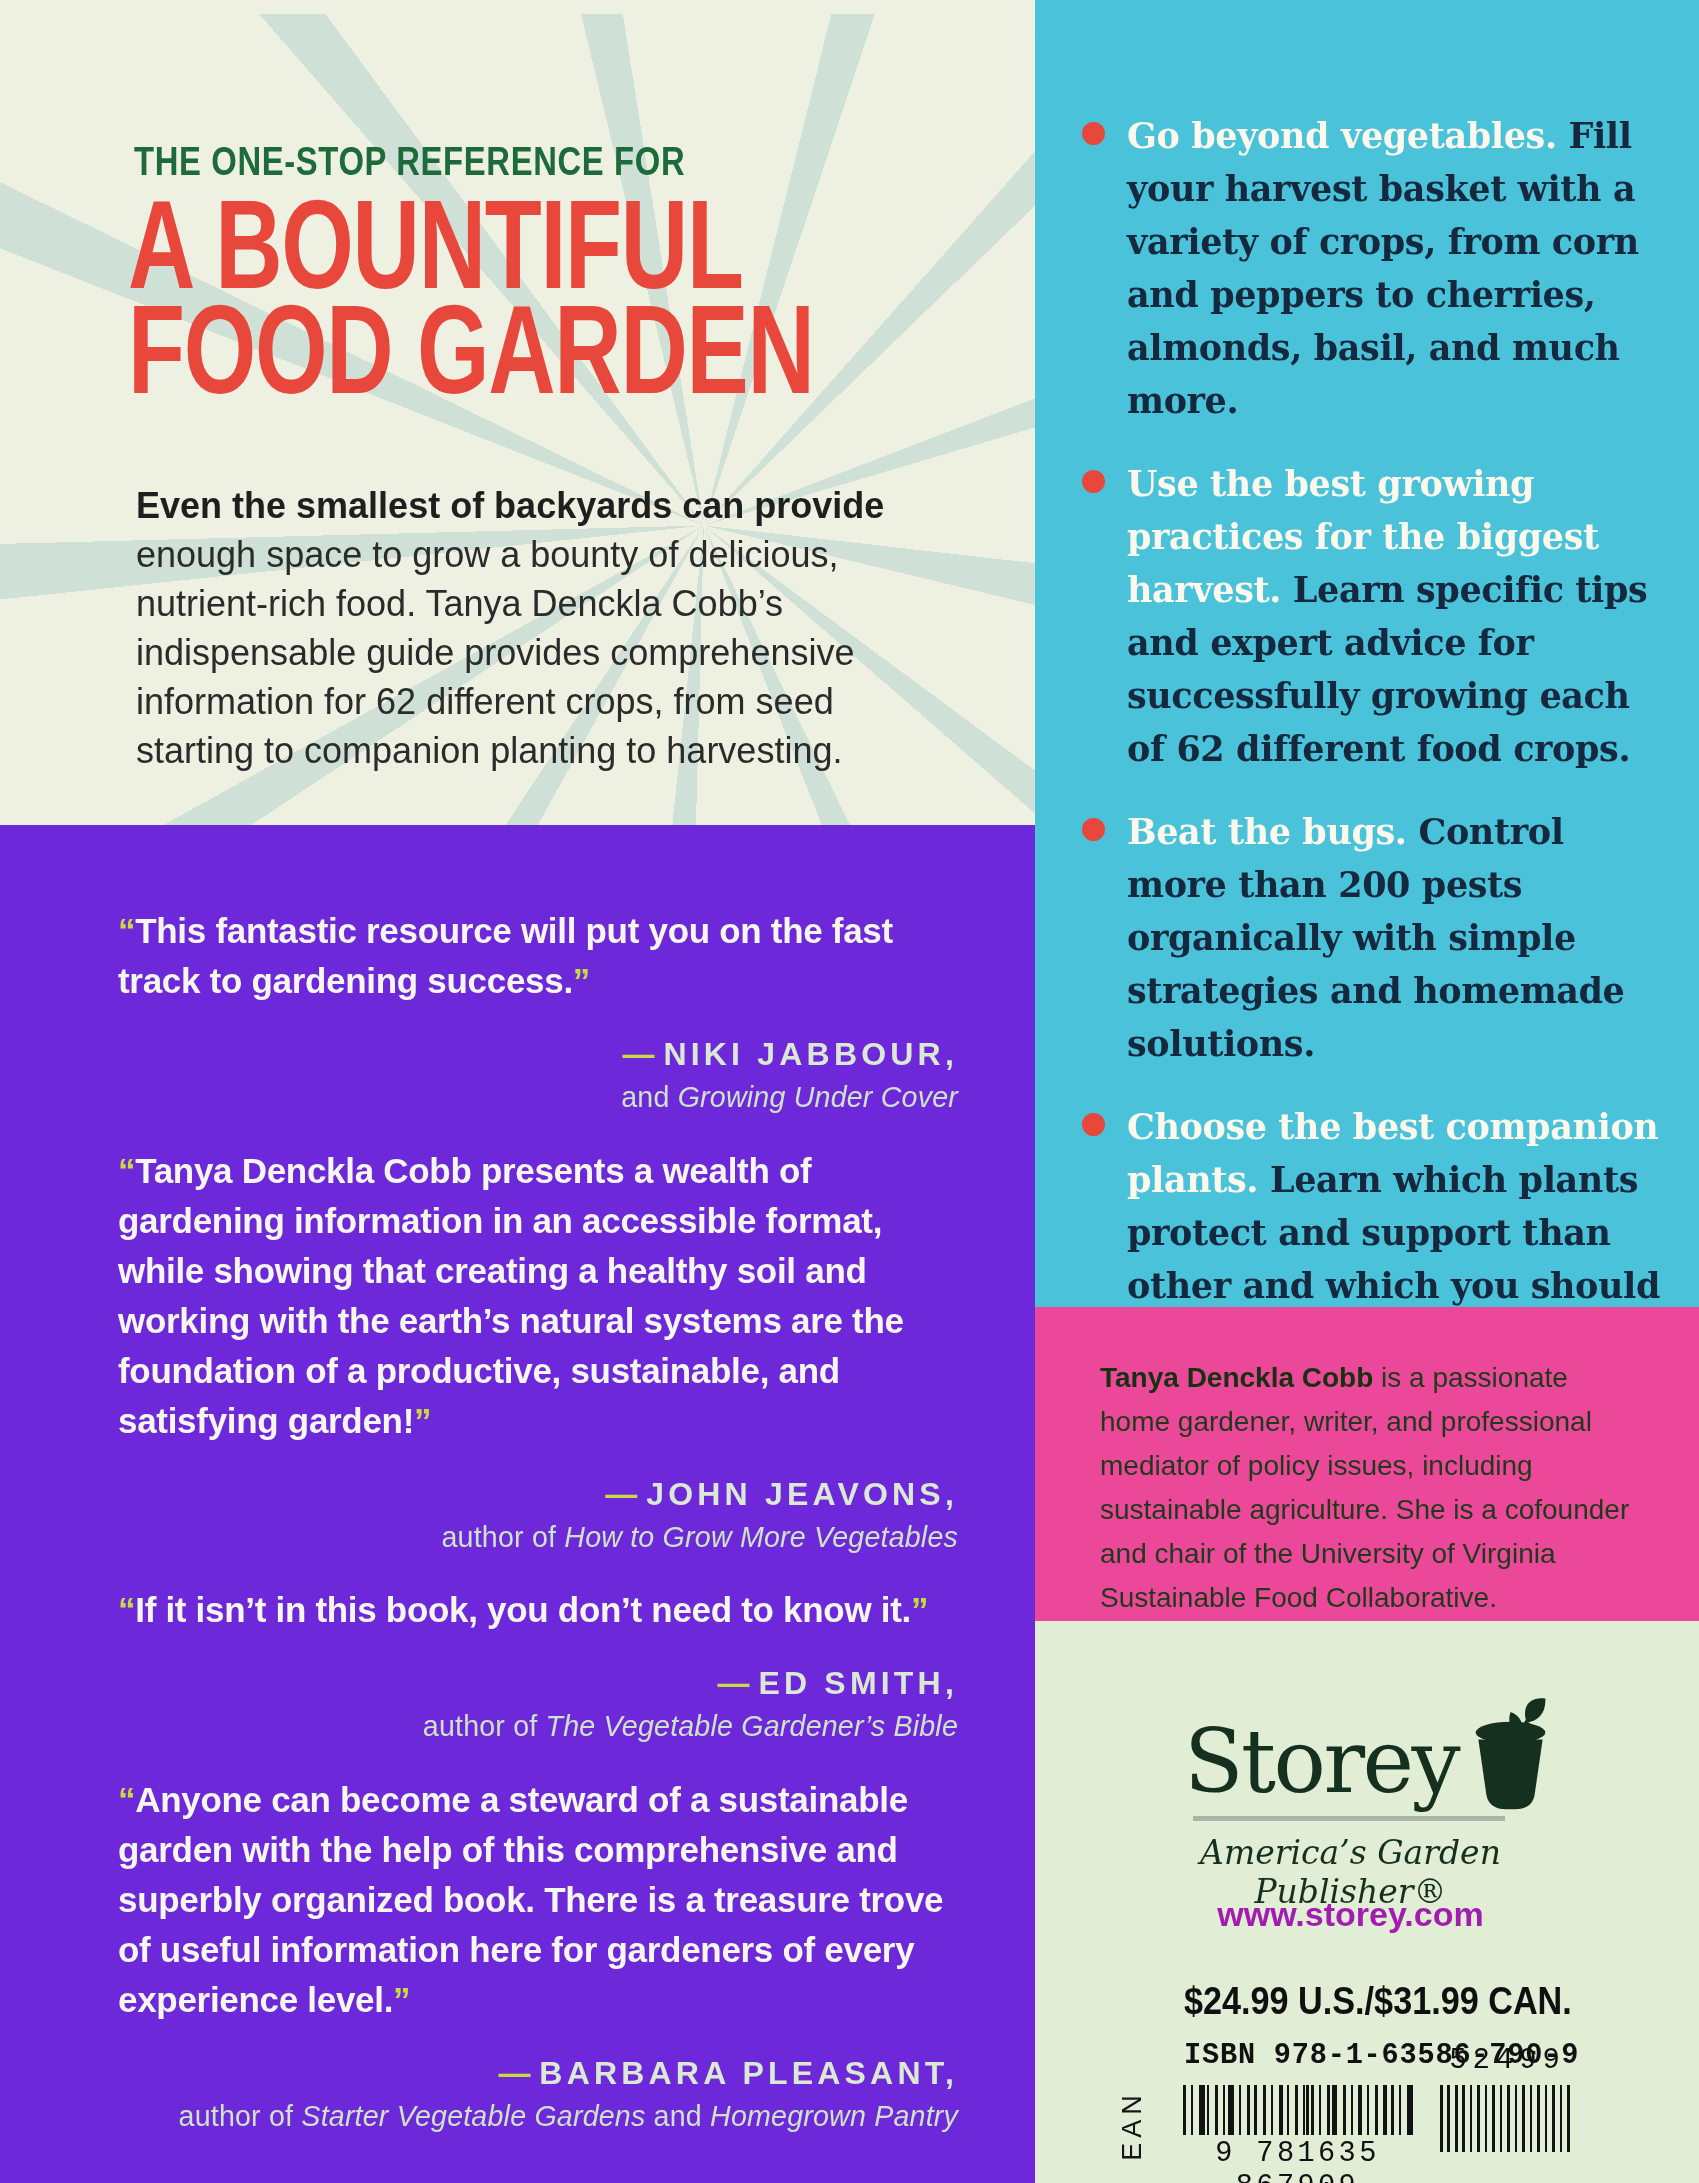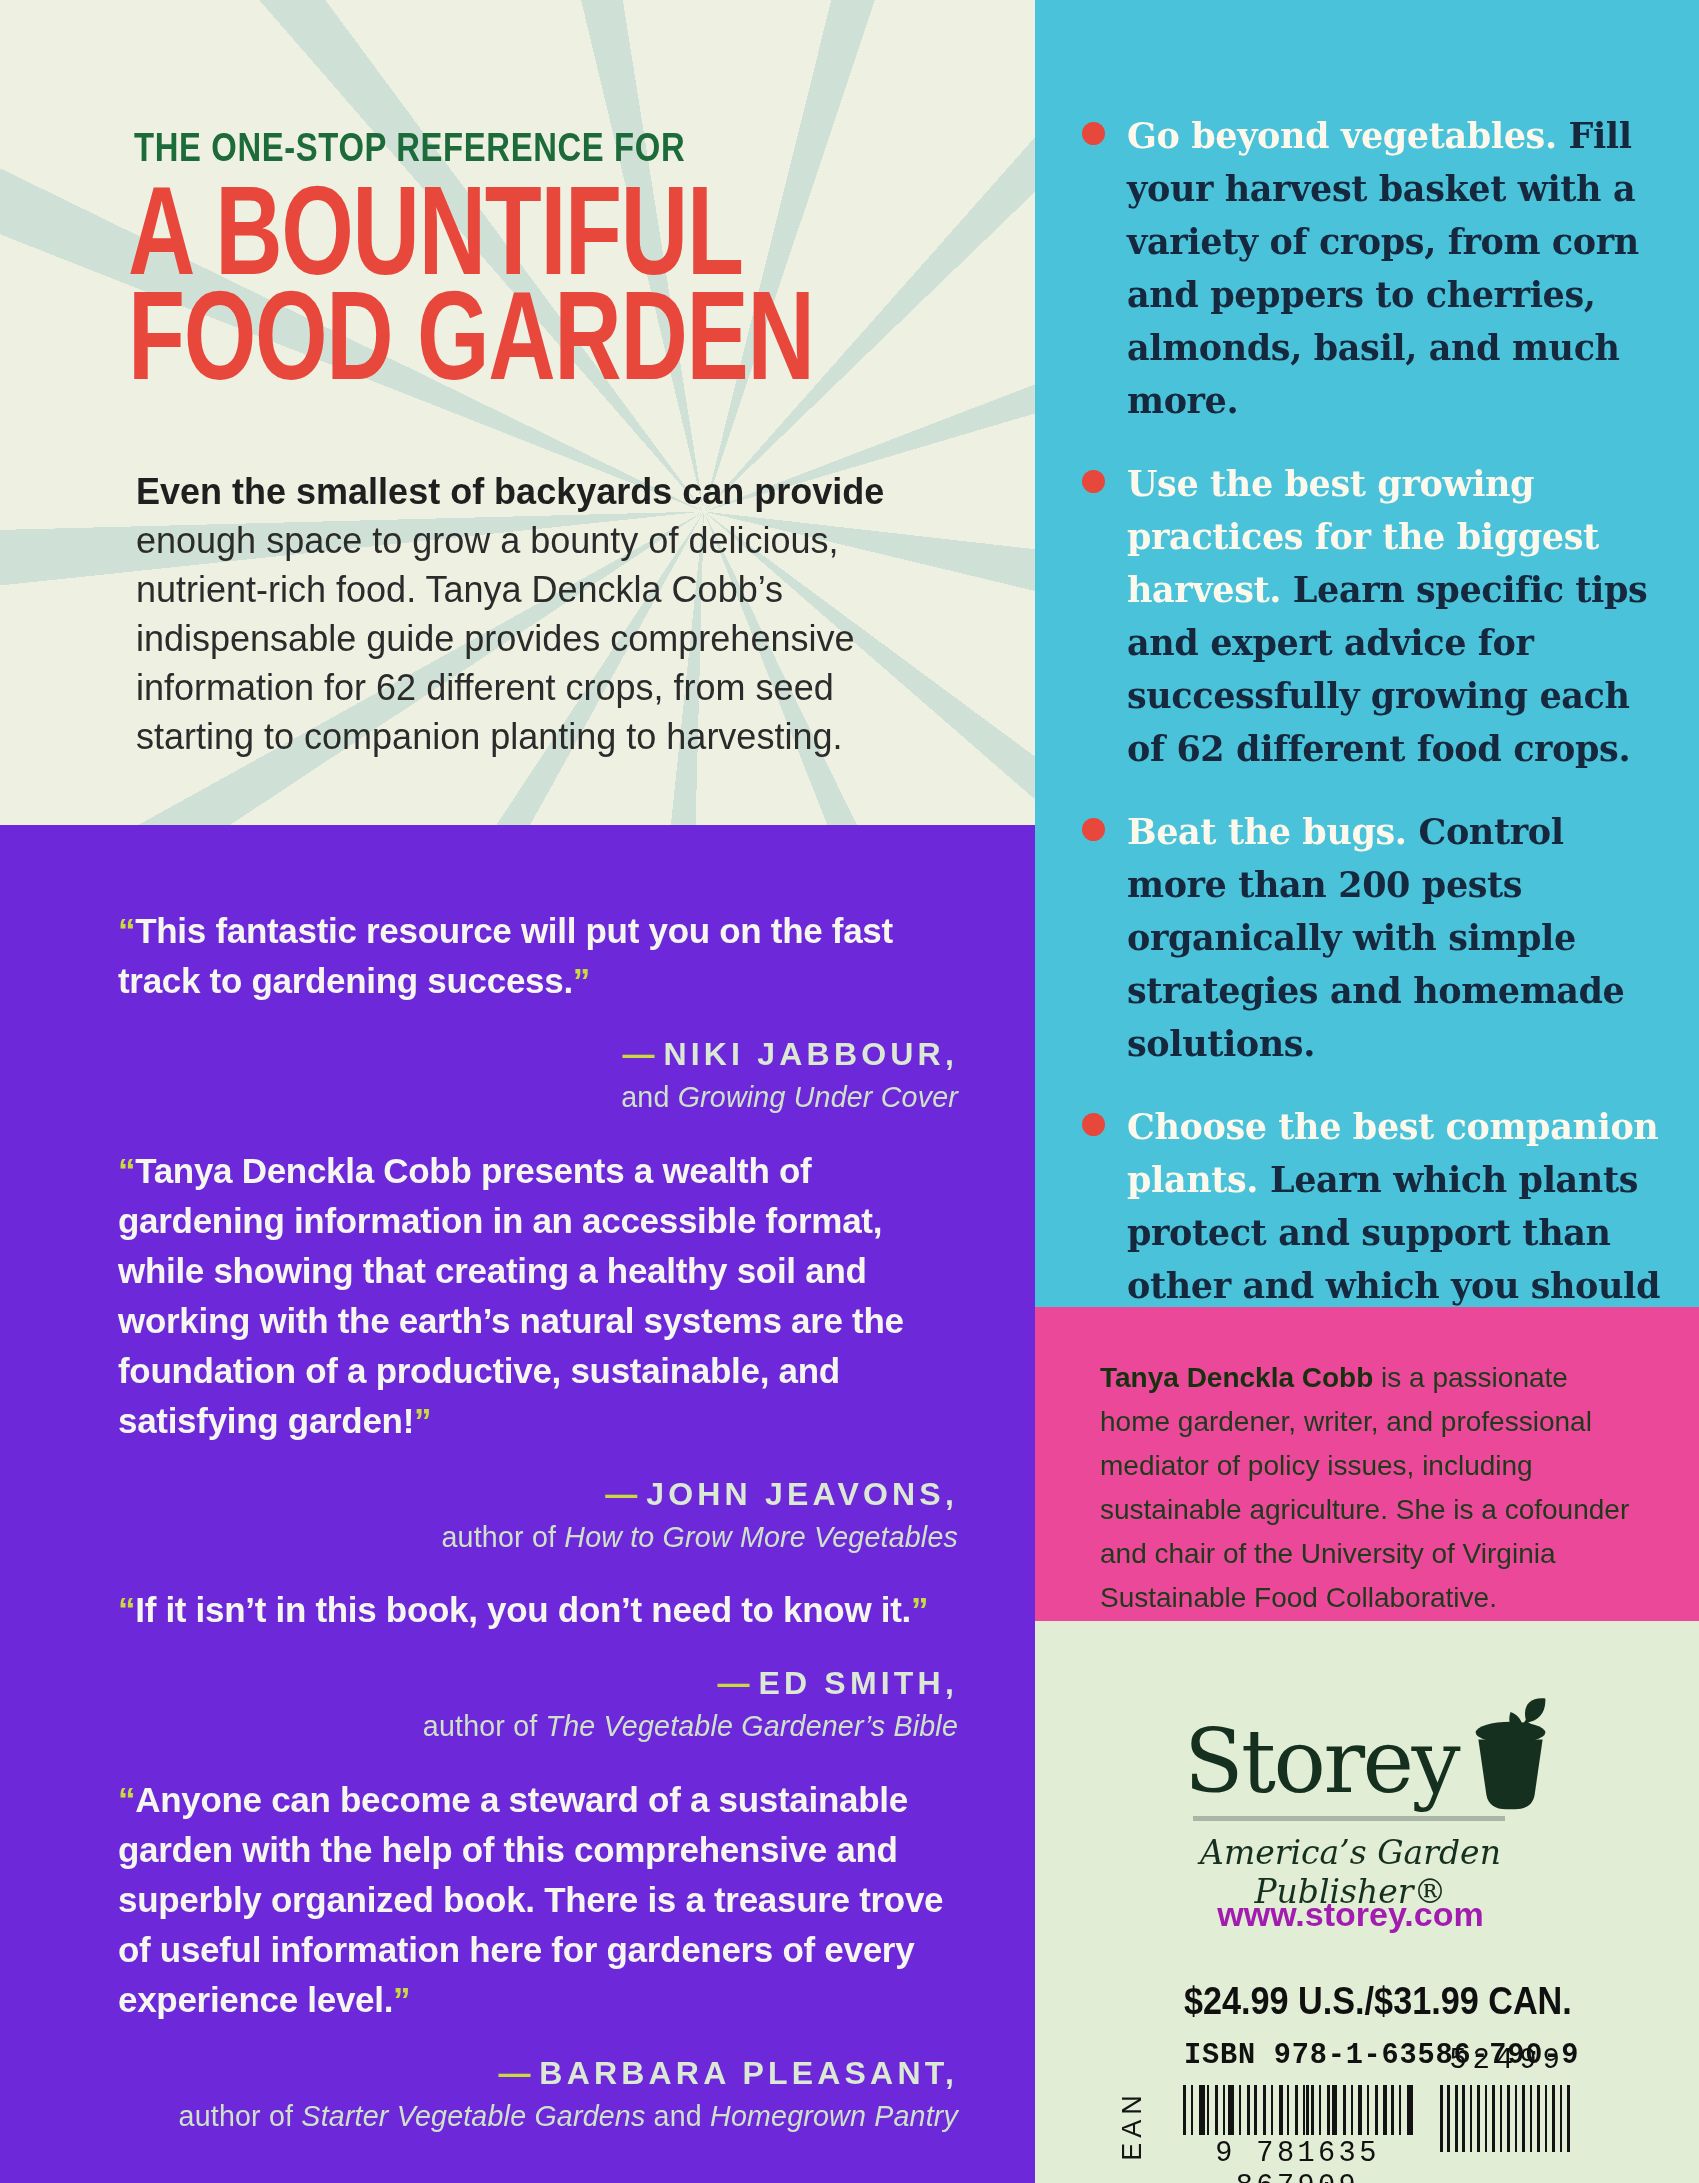--- a/index.html
+++ b/index.html
@@ -1,21 +1,21 @@
 <!DOCTYPE html>
 <html style="font-size:13.4px"><head>
 <meta charset="utf-8">
 <style>
   html,body{margin:0;padding:0;background:#555;}
   .page{position:relative;width:1700px;height:2183px;overflow:hidden;
         font-family:"Liberation Sans",sans-serif;background:#eef0e1;}
 
   
   .left-panel{position:absolute;left:0;top:0;width:1035px;height:2183px;}
-  .cream-section{position:absolute;left:0;top:0;width:1035px;height:825px;
+  .cream-section{position:absolute;left:0;top:14px;width:1035px;height:825px;
                  background:#eef0e1;overflow:hidden;border-radius:31px;}
   .starburst{position:absolute;inset:0;opacity:.8;
      background:repeating-conic-gradient(from 99deg at 68% 62%,
         rgba(168,206,201,.55) 0deg 4.5deg,
         rgba(168,206,201,0) 4.5deg 27.5deg);}
   .eyebrow{position:absolute;left:134px;top:124px;margin:0;white-space:nowrap;
      font-size:41px;font-weight:700;letter-spacing:0.8px;color:#1d6a3a;
      transform:scaleX(.80);transform-origin:left top;}
   .big-title{position:absolute;left:128px;top:178px;}
   .title-line{display:block;white-space:nowrap;font-size:126px;line-height:105px;

